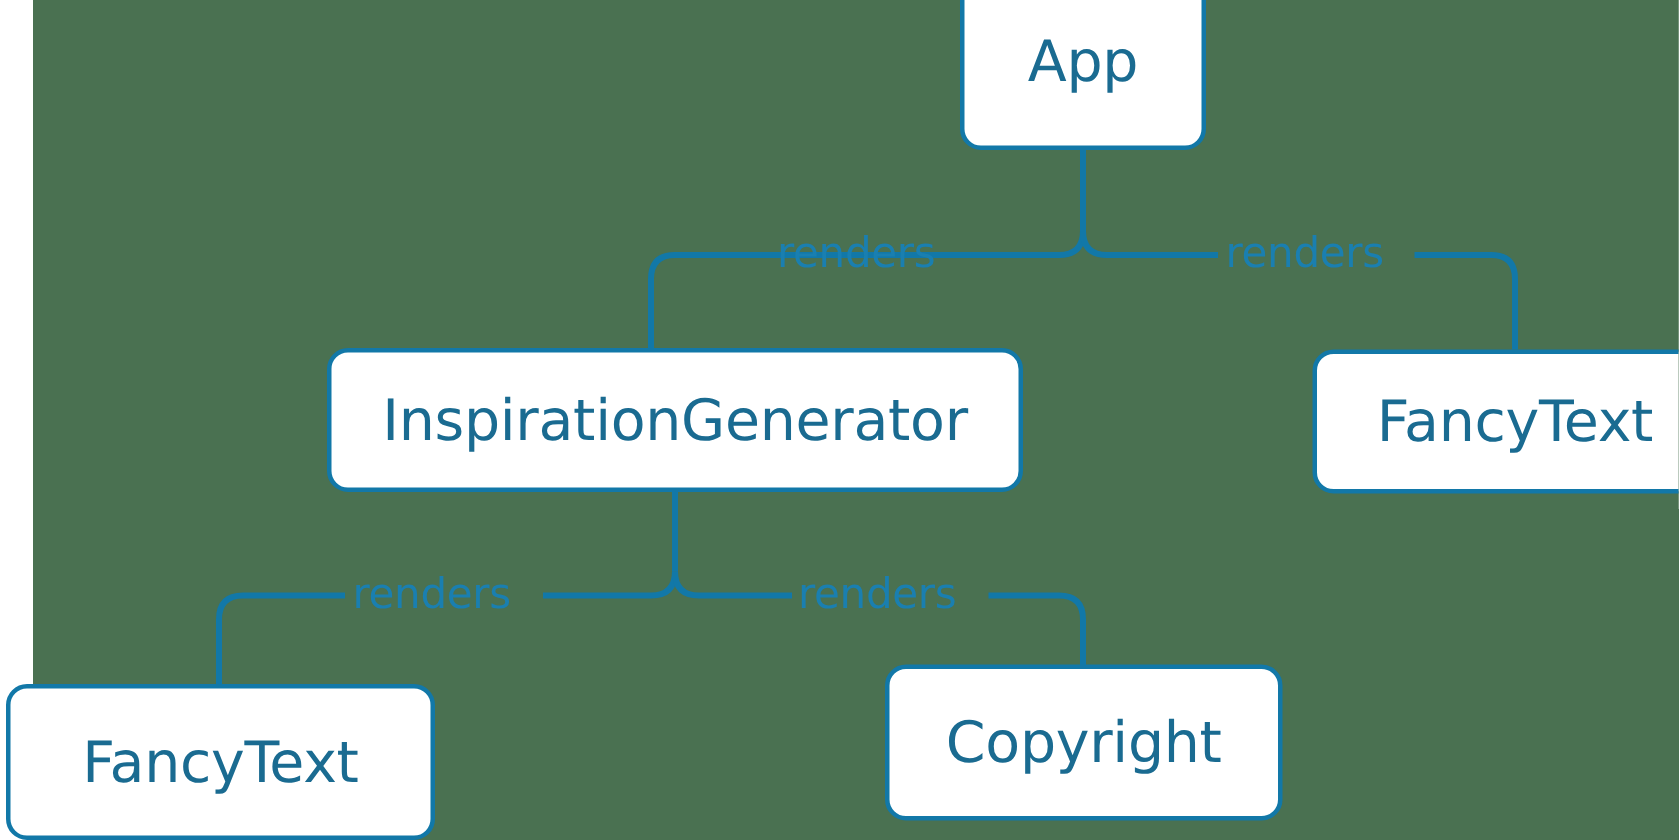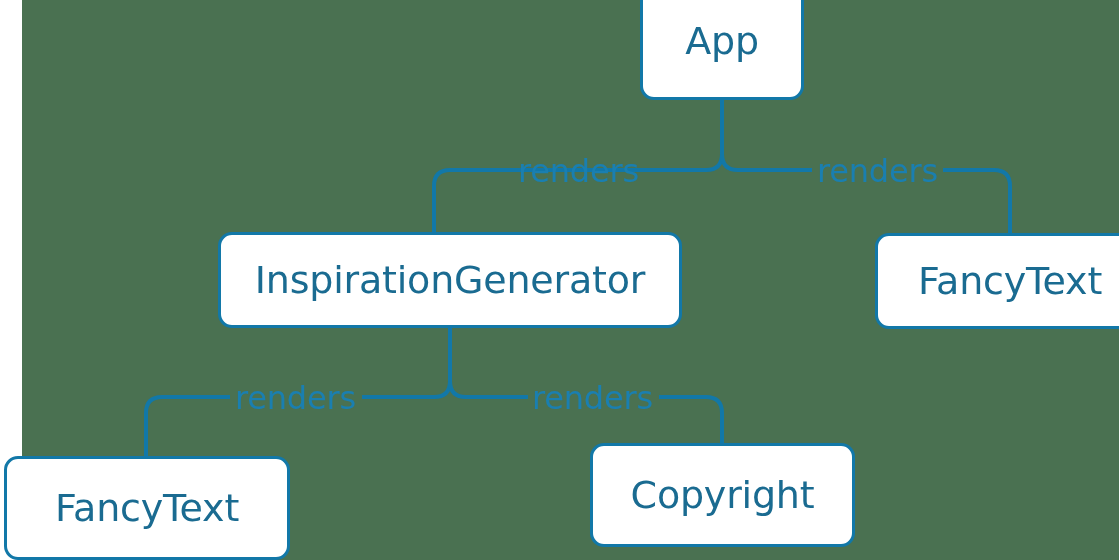--- a/index.html
+++ b/index.html
@@ -41,21 +41,21 @@
     white-space: nowrap;
     z-index: 2;
   }
   .node-label {
     display: block;
     line-height: 1;
   }
   .edge-label {
     position: absolute;
     color: #1a7fb0;
-    font-size: 32px;
+    font-size: 28px;
     line-height: 1;
     white-space: nowrap;
     z-index: 3;
     letter-spacing: -0.2px;
   }
   
   #node-app        { left: 618px; top: -18px;  width: 164px; height: 118px; border-top-left-radius: 0; border-top-right-radius: 0; }
   #node-inspgen    { left: 196px; top: 232px;  width: 464px; height: 96px; }
   #node-fancy-right{ left: 853px; top: 233px;  width: 270px; height: 96px; }
   #node-fancy-bl   { left: -18px; top: 456px;  width: 286px; height: 104px; border-bottom-left-radius: 14px; border-bottom-right-radius: 14px; }

